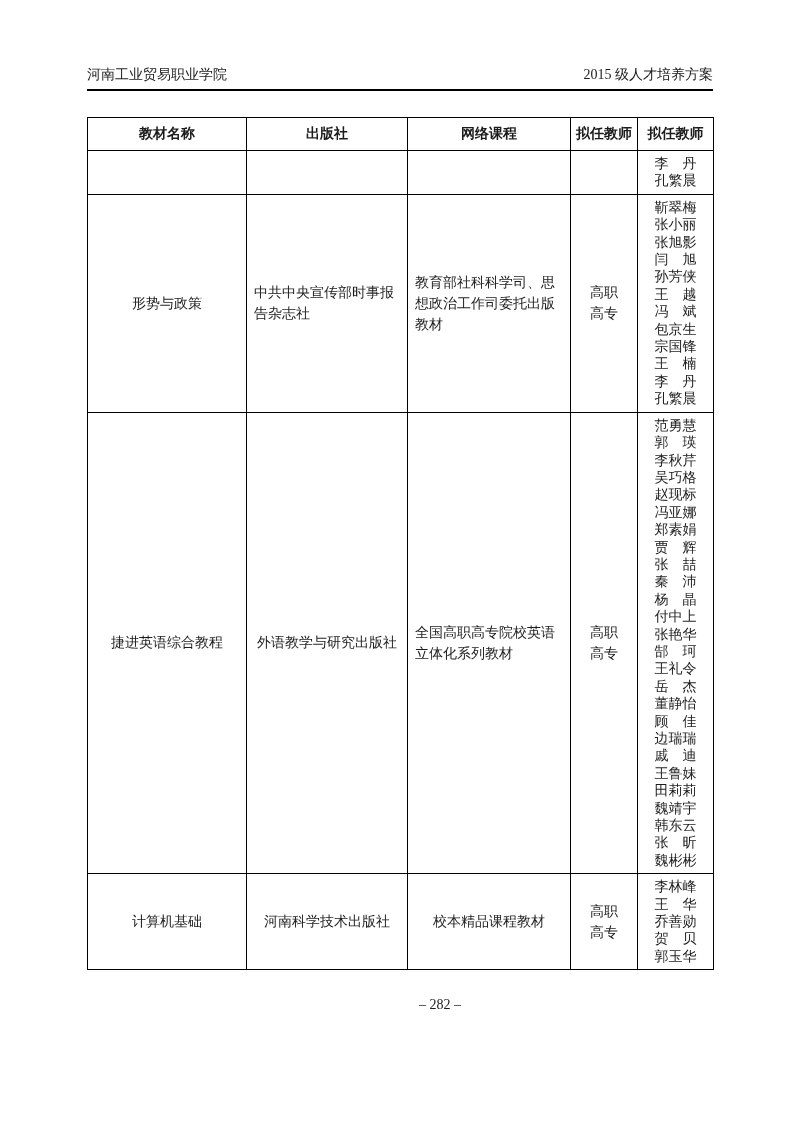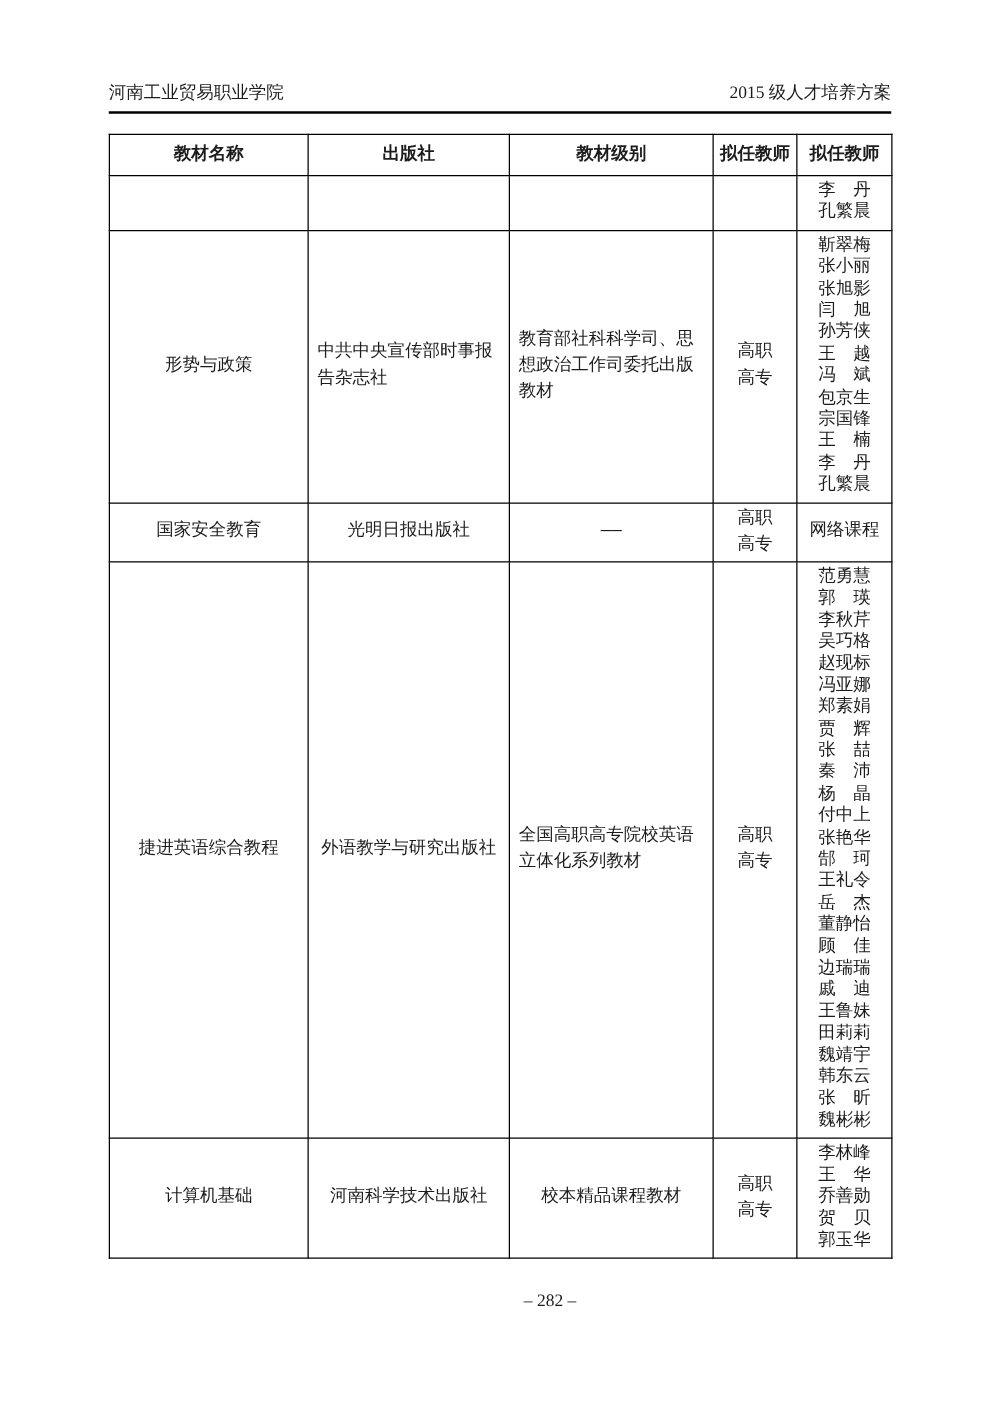--- a/index.html
+++ b/index.html
@@ -20,23 +20,22 @@
     padding-top:66px;
     padding-bottom:5px;
     border-bottom:2px solid #000;
     font-size:14px;
     line-height:18px;
   }
   table.doc-table{
     border-collapse:collapse;
     table-layout:fixed;
     width:626px;
-    margin-top:16px;
+    margin-top:26px;
     font-size:14px;
-    font-family:Liberation Mono, monospace;
   }
   .doc-table th,.doc-table td{
     border:1px solid #000;
     vertical-align:middle;
     word-break:break-all;
   }
   .doc-table th{
     font-weight:bold;
     text-align:center;
     padding:7px 1px;
@@ -77,21 +76,21 @@
         <col style="width:159px">
         <col style="width:161px">
         <col style="width:163px">
         <col style="width:67px">
         <col style="width:76px">
       </colgroup>
       <thead>
         <tr>
             <th>教材名称</th>
             <th>出版社</th>
-            <th>教材级别</th>
+            <th>网络课程</th>
             <th>拟任教师</th>
             <th>拟任教师</th>
           </tr>
       </thead>
       <tbody>
           <tr>
             <td></td>
             <td></td>
             <td></td>
             <td class="layer"></td>
@@ -111,29 +110,20 @@
               <div>张旭影</div>
               <div>闫　旭</div>
               <div>孙芳侠</div>
               <div>王　越</div>
               <div>冯　斌</div>
               <div>包京生</div>
               <div>宗国锋</div>
               <div>王　楠</div>
               <div>李　丹</div>
               <div>孔繁晨</div>
-            </td>
-          </tr>
-          <tr>
-            <td>国家安全教育</td>
-            <td>光明日报出版社</td>
-            <td>——</td>
-            <td class="layer">高职高专</td>
-            <td class="teachers">
-              <div>网络课程</div>
             </td>
           </tr>
           <tr>
             <td>捷进英语综合教程</td>
             <td>外语教学与研究出版社</td>
             <td class="ta-left">全国高职高专院校英语立体化系列教材</td>
             <td class="layer">高职高专</td>
             <td class="teachers">
               <div>范勇慧</div>
               <div>郭　瑛</div>

